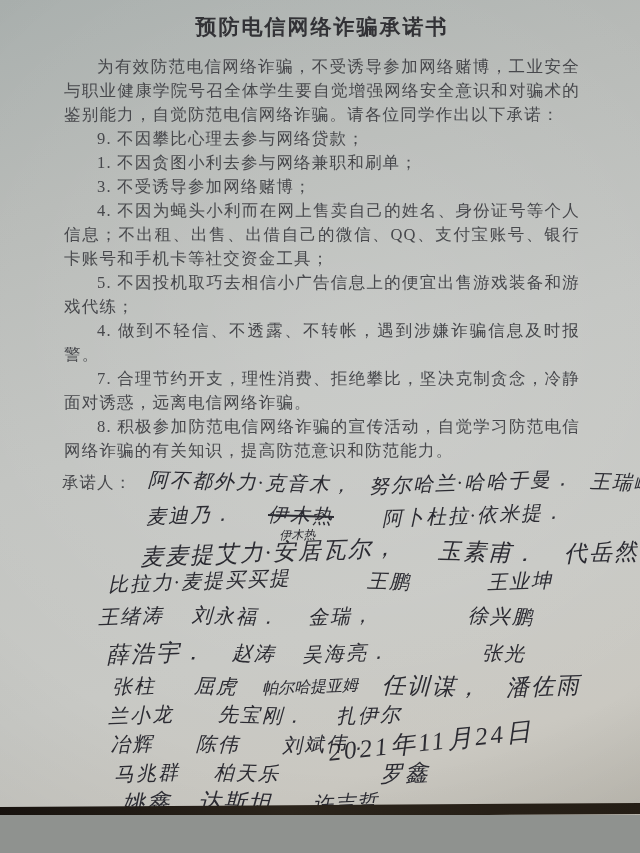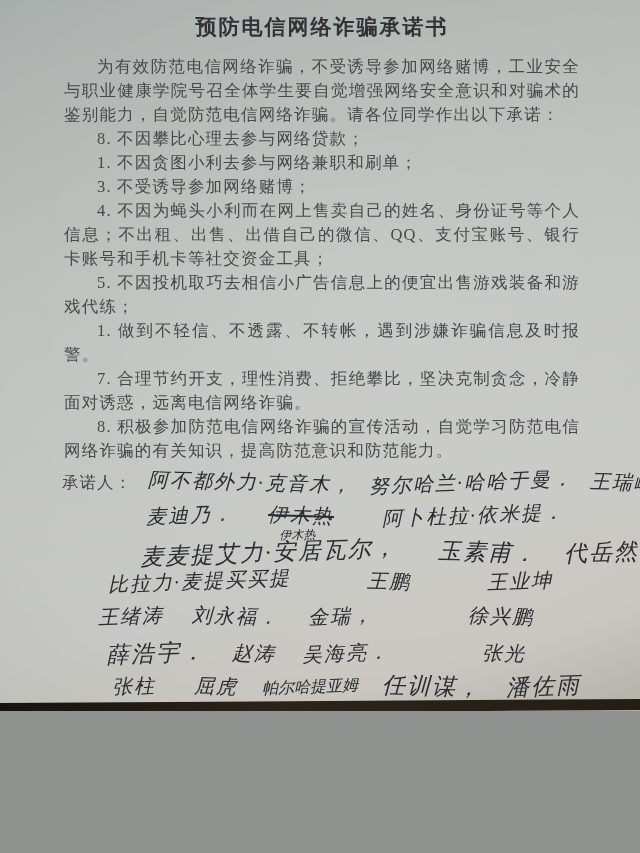--- a/index.html
+++ b/index.html
@@ -2,21 +2,21 @@
 <html lang="zh"><head>
 <meta charset="utf-8">
 <style>
   html,body{margin:0;padding:0;}
   body{
     width:640px;height:853px;
     font-family:"Liberation Serif","DejaVu Serif",serif;
     background:#8f928f;
   }
   .photo{
-    position:relative;width:640px;height:711px;overflow:hidden;
+    position:relative;width:640px;height:815px;overflow:hidden;
     background:
       radial-gradient(130% 95% at 55% 42%, rgba(255,255,255,0.12) 0%, rgba(255,255,255,0.00) 55%, rgba(0,0,0,0.10) 100%),
       linear-gradient(163deg,#aab0ae 0%, #b7bab7 22%, #c2c4c1 48%, #c8c9c5 72%, #cac8c1 88%, #bab7ae 100%);
   }
   .paper-content{
     position:relative;
     padding:13px 60px 0 64px;
     color:#45464a;
   }
   .title{
@@ -90,26 +90,26 @@
 </head>
 <body>
 
 <div class="photo">
   <div class="paper-content">
 
     <h1 class="title">预防电信网络诈骗承诺书</h1>
 
     <p class="line">为有效防范电信网络诈骗，不受诱导参加网络赌博，工业安全与职业健康学院号召全体学生要自觉增强网络安全意识和对骗术的鉴别能力，自觉防范电信网络诈骗。请各位同学作出以下承诺：</p>
 
-    <p class="line">8. 不因攀比心理去参与网络贷款；</p>
+    <p class="line">9. 不因攀比心理去参与网络贷款；</p>
     <p class="line">1. 不因贪图小利去参与网络兼职和刷单；</p>
     <p class="line">3. 不受诱导参加网络赌博；</p>
     <p class="line">4. 不因为蝇头小利而在网上售卖自己的姓名、身份证号等个人信息；不出租、出售、出借自己的微信、QQ、支付宝账号、银行卡账号和手机卡等社交资金工具；</p>
     <p class="line">5. 不因投机取巧去相信小广告信息上的便宜出售游戏装备和游戏代练；</p>
-    <p class="line">1. 做到不轻信、不透露、不转帐，遇到涉嫌诈骗信息及时报警。</p>
+    <p class="line">4. 做到不轻信、不透露、不转帐，遇到涉嫌诈骗信息及时报警。</p>
     <p class="line">7. 合理节约开支，理性消费、拒绝攀比，坚决克制贪念，冷静面对诱惑，远离电信网络诈骗。</p>
     <p class="line">8. 积极参加防范电信网络诈骗的宣传活动，自觉学习防范电信网络诈骗的有关知识，提高防范意识和防范能力。</p>
 
 
     <div class="sig-block">
 
       <div class="sig-row r1">
         <span class="signer-label">承诺人：</span>
         <span class="name">阿不都外力·克音木，</span>
         <span class="name">努尔哈兰·哈哈于曼．</span>

